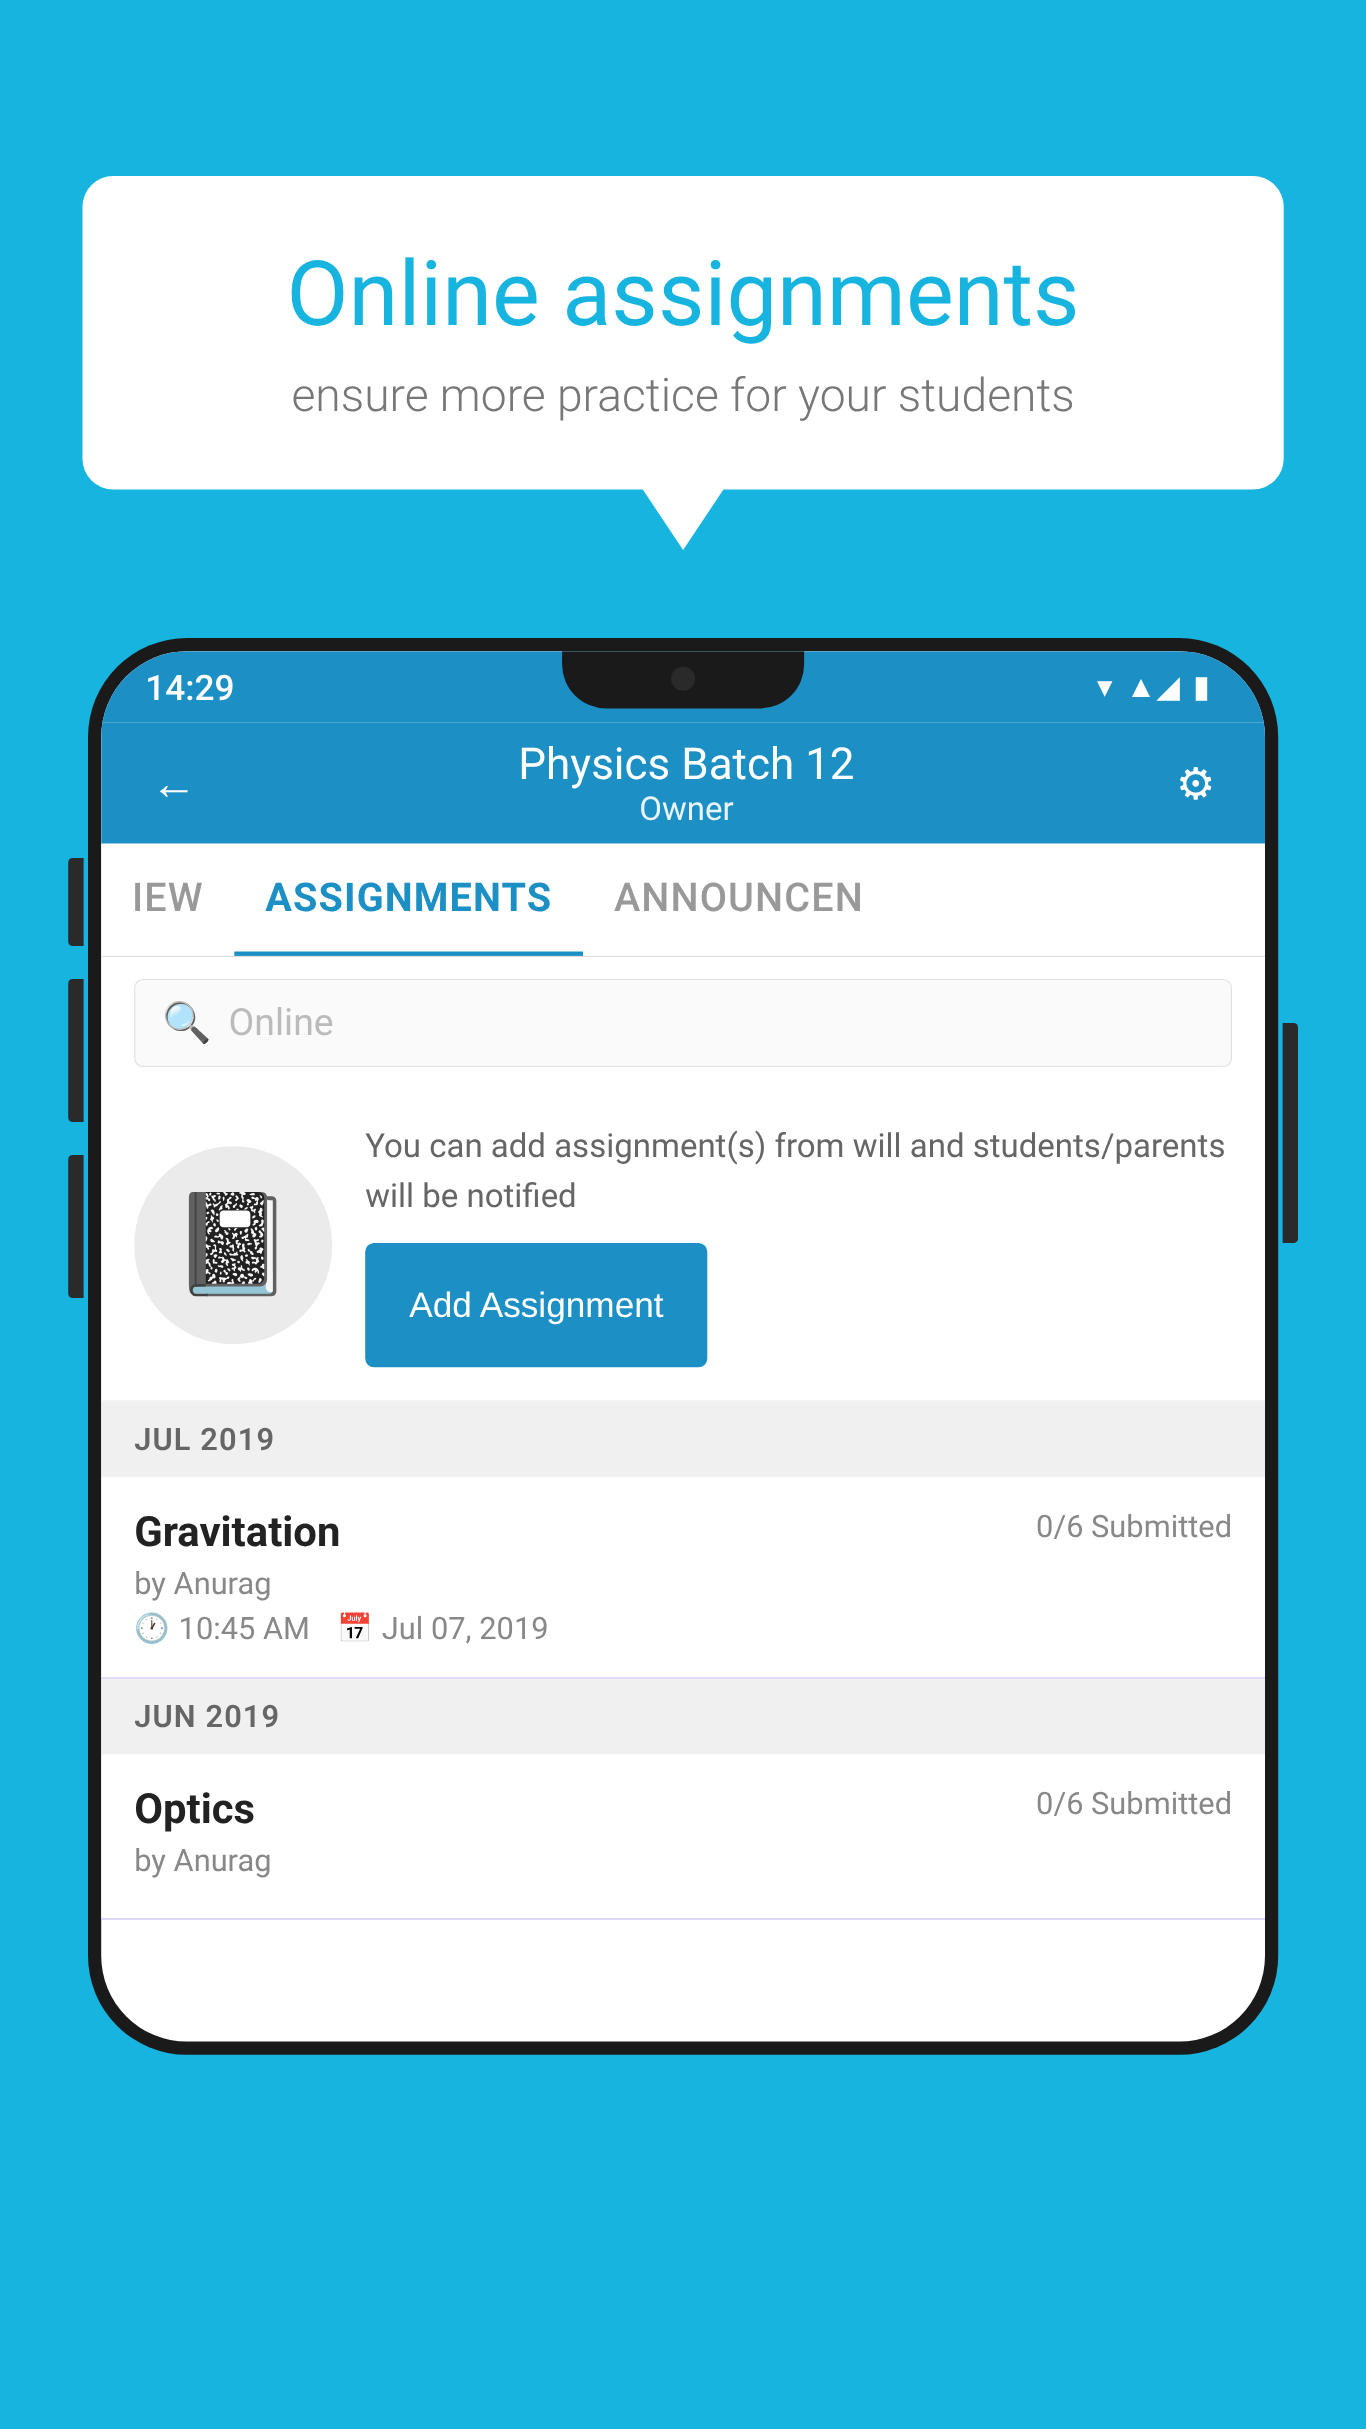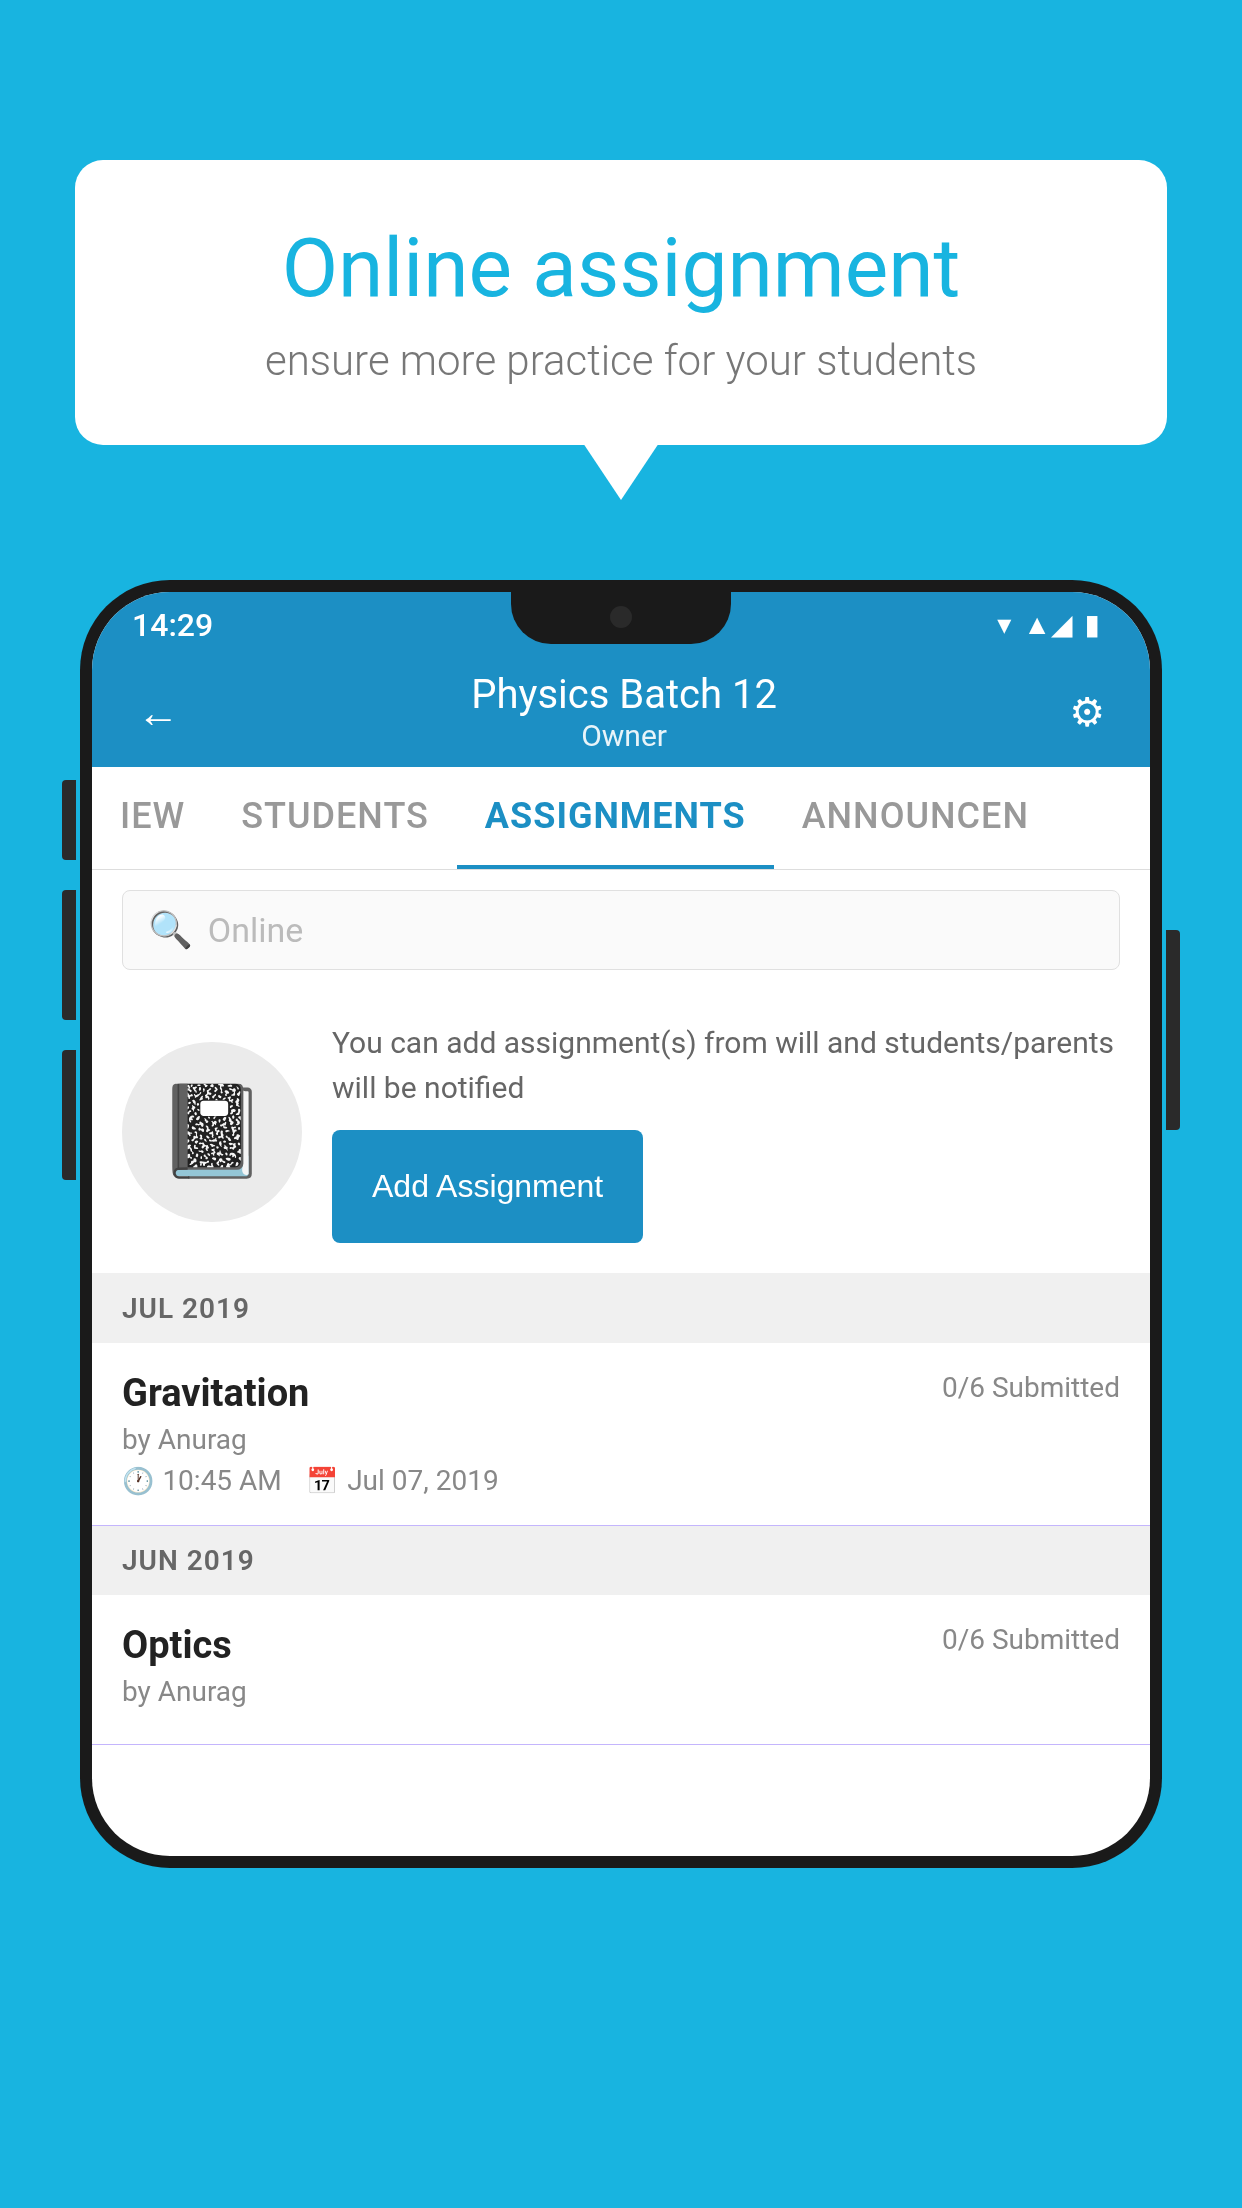--- a/index.html
+++ b/index.html
@@ -362,21 +362,21 @@
       height: 200px;
       background: #2a2a2a;
       border-radius: 0 4px 4px 0;
     }
   </style>
 </head>
 <body>
 
 <div class="promo-area">
   <div class="speech-bubble">
-    <div class="speech-bubble-title">Online assignment</div>
+    <div class="speech-bubble-title">Online assignments</div>
     <div class="speech-bubble-sub">ensure more practice for your students</div>
   </div>
 </div>
 
 <div class="phone-wrapper">
   <div class="phone-frame">
 
     <div class="phone-side-left"></div>
     <div class="phone-side-left2"></div>
     <div class="phone-side-left3"></div>
@@ -401,21 +401,20 @@
         <div class="header-back">←</div>
         <div class="header-title-area">
           <div class="header-title">Physics Batch 12</div>
           <div class="header-subtitle">Owner</div>
         </div>
         <div class="header-settings">⚙</div>
       </div>
 
       <div class="tabs-bar">
         <div class="tab-item">IEW</div>
-        <div class="tab-item">STUDENTS</div>
         <div class="tab-item active">ASSIGNMENTS</div>
         <div class="tab-item">ANNOUNCEN</div>
       </div>
 
       <div class="search-container">
         <div class="search-bar">
           <span class="search-icon-el">🔍</span>
           <span class="search-placeholder">Online</span>
         </div>
       </div>

